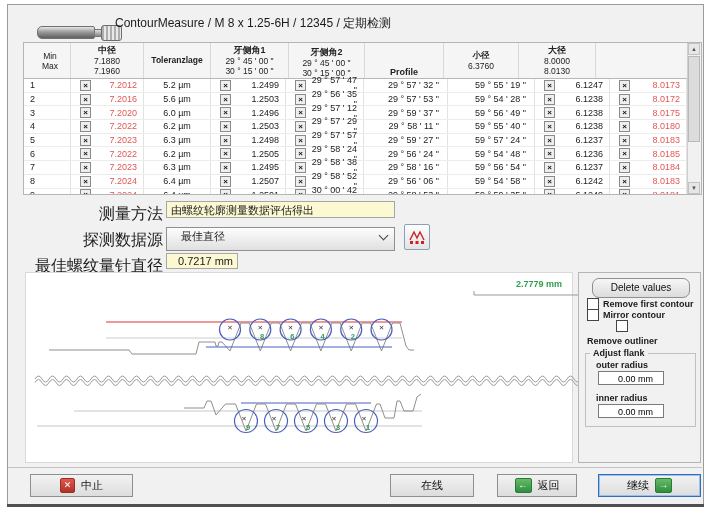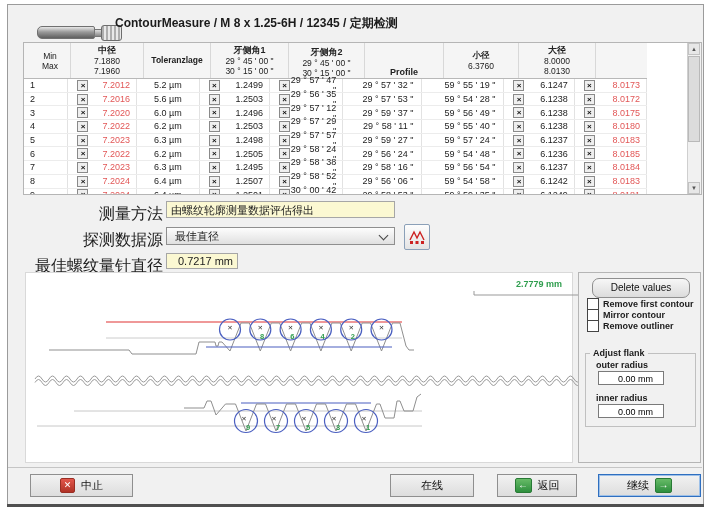--- a/index.html
+++ b/index.html
@@ -8,24 +8,24 @@
   .win-shadow{position:absolute;left:7px;top:504px;width:697px;height:3px;background:#4f4f4f;}
 
   
   .titlebar{position:absolute;left:10px;top:8px;width:690px;height:30px;}
   .gauge{position:absolute;left:27px;top:15px;width:90px;height:16px;}
   .gauge .handle{position:absolute;left:0;top:3px;width:56px;height:11px;border-radius:5px 2px 2px 5px;
     background:linear-gradient(#e8e8e8,#9a9a9a 45%,#5f5f5f);border:1px solid #707070;}
   .gauge .neck{position:absolute;left:57px;top:6px;width:7px;height:6px;background:linear-gradient(#ddd,#888);border:1px solid #777;}
   .gauge .tip{position:absolute;left:64px;top:2px;width:19px;height:14px;border:1px solid #6d6d6d;border-radius:3px;
     background:repeating-linear-gradient(90deg,#aeaeae 0 2px,#e9e9e9 2px 4px);}
-  .title{position:absolute;left:105px;top:7px;font-size:12px;font-weight:700;color:#1b1b1b;}
+  .title{position:absolute;left:105px;top:7px;font-size:12px;font-weight:400;color:#1b1b1b;}
 
   
-  .table{position:absolute;left:23px;top:42px;width:677px;height:151px;background:#fff;border:1px solid #b5b5b5;display:flex;gap:40px;}
+  .table{position:absolute;left:23px;top:42px;width:677px;height:151px;background:#fff;border:1px solid #b5b5b5;display:flex;}
   .tgrid{flex:1;overflow:hidden;}
   .thead{display:flex;height:35px;border-bottom:1px solid #b8b8b8;background:#f5f5f5;}
   .th{border-right:1px solid #d8d8d8;display:flex;flex-direction:column;justify-content:center;text-align:center;color:#222;}
   .h-label{font-size:9px;font-weight:700;line-height:11px;}
   .th:nth-child(3) .h-label,.th:nth-child(7) .h-label{font-size:8.5px;}
   .h-mm{font-size:8.5px;line-height:10px;}
   .tbody{display:block;}
   .trow{display:flex;height:12.7px;border-bottom:1px solid #ececec;align-items:center;}
   .td{border-right:1px solid #e2e2e2;height:100%;display:flex;align-items:center;font-size:9px;color:#1c1c1c;}
   .c-num{width:47px;}  .c-mid{width:72px;}  .c-tol{width:66px;justify-content:center;}
@@ -41,22 +41,22 @@
   .vscroll{width:13px;background:#f1f1f1;border-left:1px solid #cfcfcf;position:relative;}
   .sb-btn{position:absolute;left:0;width:12px;height:12px;background:#e7e7e7;border:1px solid #c2c2c2;
     font-size:6px;line-height:11px;text-align:center;color:#555;box-sizing:border-box;}
   .sb-up{top:0;} .sb-down{bottom:0;}
   .sb-thumb{position:absolute;left:0;top:13px;width:12px;height:86px;background:#dcdcdc;border:1px solid #b9b9b9;box-sizing:border-box;}
 
   
   .flabel{position:absolute;font-size:16px;color:#1c1c1c;text-align:right;}
   .field-yellow{position:absolute;background:#fbf8d2;border:1px solid #a6a6a6;font-size:11px;color:#1c1c1c;
     line-height:16px;padding:0 4px;box-sizing:border-box;}
-  .dropdown{position:absolute;left:166px;top:227px;width:229px;height:18px;border:1px solid #8f8f8f;
-    background:linear-gradient(#fdfdfd,#e0e0e0);font-size:11px;color:#1c1c1c;line-height:17px;padding:0 8px;box-sizing:border-box;}
+  .dropdown{position:absolute;left:166px;top:227px;width:229px;height:24px;border:1px solid #8f8f8f;
+    background:linear-gradient(#fdfdfd,#e0e0e0);font-size:11px;color:#1c1c1c;line-height:17px;padding:0 14px;box-sizing:border-box;}
   .chev{position:absolute;right:7px;top:4px;width:6px;height:6px;border-left:1.6px solid #444;border-bottom:1.6px solid #444;transform:rotate(-45deg);}
   .icon-btn{position:absolute;left:404px;top:224px;width:24px;height:24px;border:1px solid #8ba0b8;border-radius:2px;
     background:linear-gradient(#fdfdfd,#e4e4e4);display:flex;align-items:center;justify-content:center;}
 
   
   .plot{position:absolute;left:25px;top:272px;width:548px;height:191px;background:#fff;border:1px solid #d9d9d9;box-sizing:border-box;padding-left:8px;}
   .panel{position:absolute;left:578px;top:272px;width:123px;height:191px;background:#f1f1f1;border:1px solid #b5b5b5;box-sizing:border-box;}
   .btn-gray{background:linear-gradient(#f7f7f7,#dcdcdc);border:1px solid #8f8f8f;font-size:10px;color:#111;text-align:center;}
   .p-delete{position:absolute;left:13px;top:5px;width:96px;height:18px;line-height:17px;border-radius:7px;}
   .p-check{position:absolute;left:8px;display:flex;align-items:center;gap:4px;font-size:9px;font-weight:700;color:#1b1b1b;}
@@ -483,21 +483,21 @@
   <div class="panel">
     <div class="btn-gray p-delete">Delete values</div>
     <div class="p-check" style="top:25px;">
       <span class="p-box"></span>
       <span>Remove first contour</span>
     </div>
     <div class="p-check" style="top:36px;">
       <span class="p-box"></span>
       <span>Mirror contour</span>
     </div>
-    <div class="p-check" style="top:47px;">
+    <div class="p-check" style="top:47px;flex-direction:column;">
       <span class="p-box"></span>
       <span>Remove outliner</span>
     </div>
     <div class="p-group">
       <div class="p-legend">Adjust flank</div>
       <div class="p-sub" style="top:6px;">outer radius</div>
       <div class="p-input" style="top:17px;">0.00 mm</div>
       <div class="p-sub" style="top:39px;">inner radius</div>
       <div class="p-input" style="top:50px;">0.00 mm</div>
     </div>

